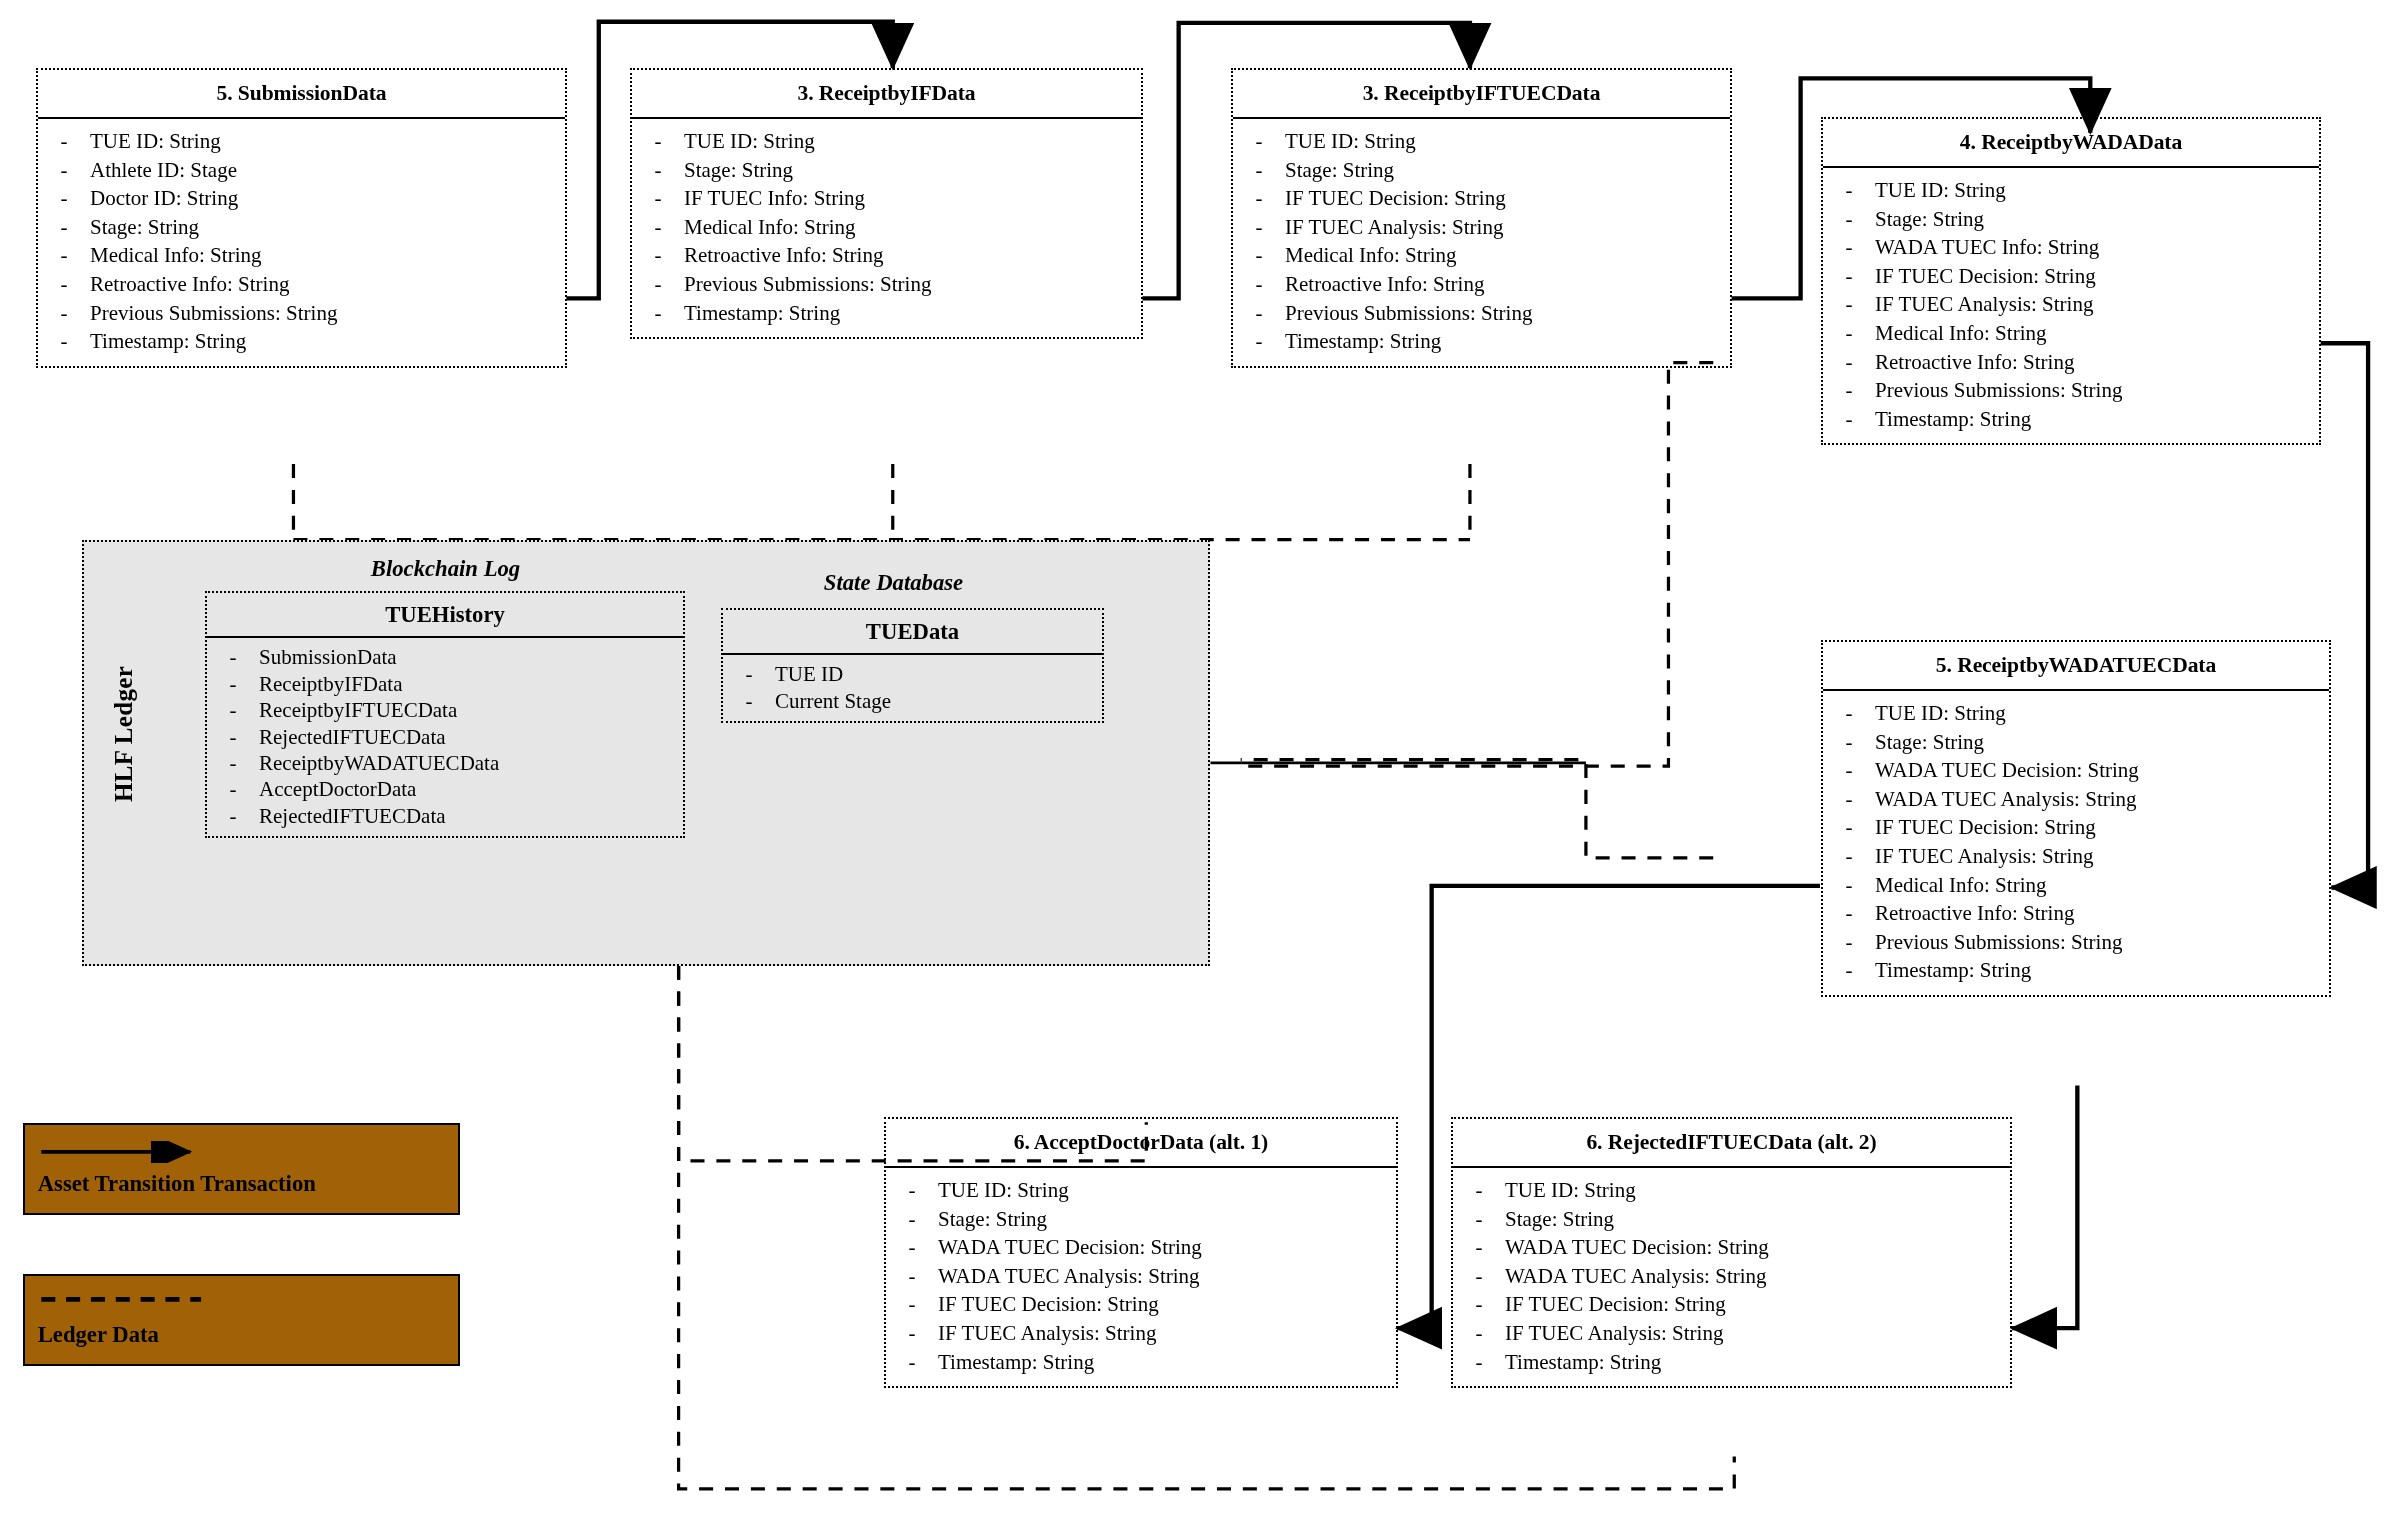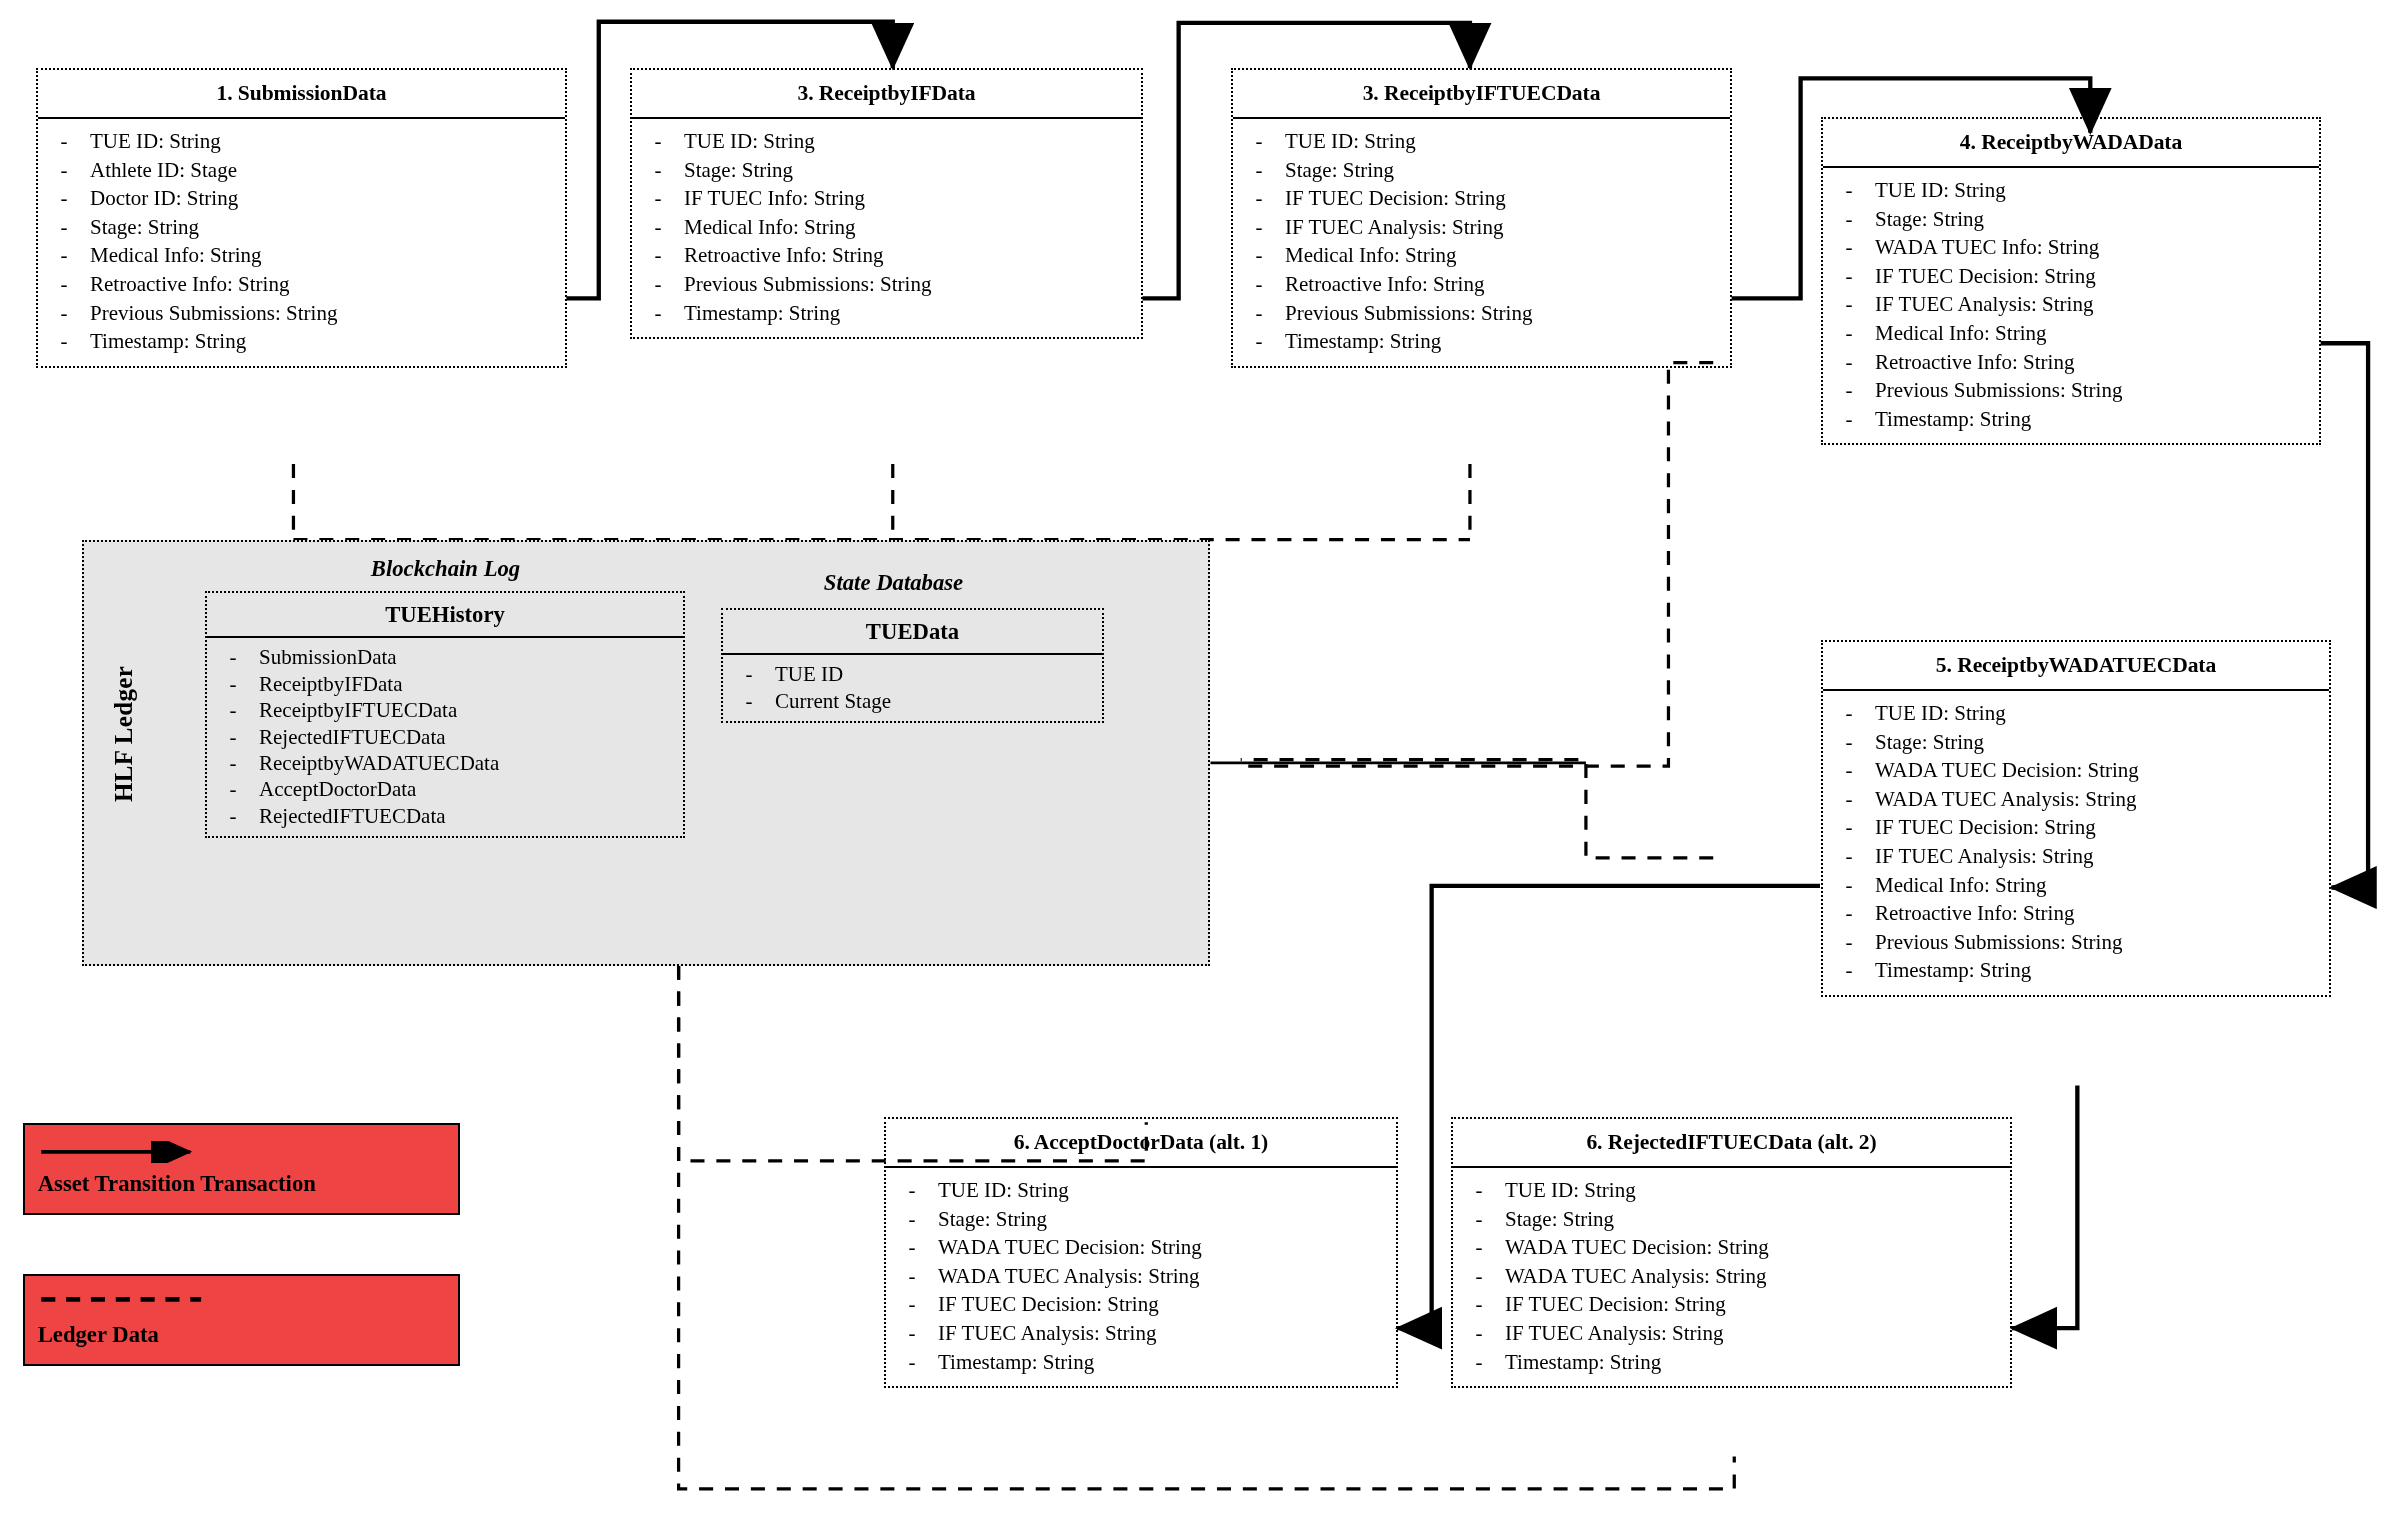--- a/index.html
+++ b/index.html
@@ -97,21 +97,21 @@
     white-space:nowrap;
   }
   .inner-box > .ibody{ padding:6.5px 0 6.5px 0; }
   .inner-box .attr{ font-size:21px; padding:2.7px 0; }
 
   
   .legend-box{
     position:absolute;
     border:2.7px solid #000;
     box-sizing:border-box;
-    background:#ef4444;
+    background:#a16207;
   }
   .legend-label{
     position:absolute;
     left:13px;
     font-weight:bold;
     font-size:22.7px;
     white-space:nowrap;
   }
   .legend-swatch{position:absolute;}
 </style>
@@ -174,21 +174,21 @@
       <path d="M2244,1414 L2940,1414" fill="none" stroke="#000" stroke-width="5"></path>
     </g>
 
     <g fill="none" stroke="#000" stroke-width="6" stroke-dasharray="26 22">
       <path d="M1258,1790 L1258,2152 L2125,2152 L2125,2080"></path>
       <path d="M1258,1790 L1258,2760 L3215,2760 L3215,2700"></path>
     </g>
   </svg>
 
   <div class="ebox" style="left:36px; top:68px; width:531px;">
-    <div class="ehdr">1. SubmissionData</div>
+    <div class="ehdr">5. SubmissionData</div>
     <div class="ebody">
       <div class="attr">
           <span class="dash">-</span>
           <span class="atext">TUE ID: String</span>
         </div>
       <div class="attr">
           <span class="dash">-</span>
           <span class="atext">Athlete ID: Stage</span>
         </div>
       <div class="attr">

